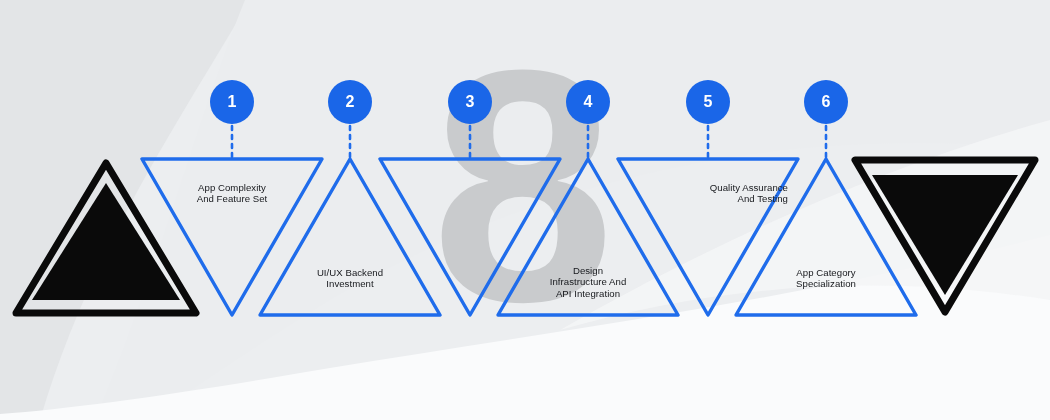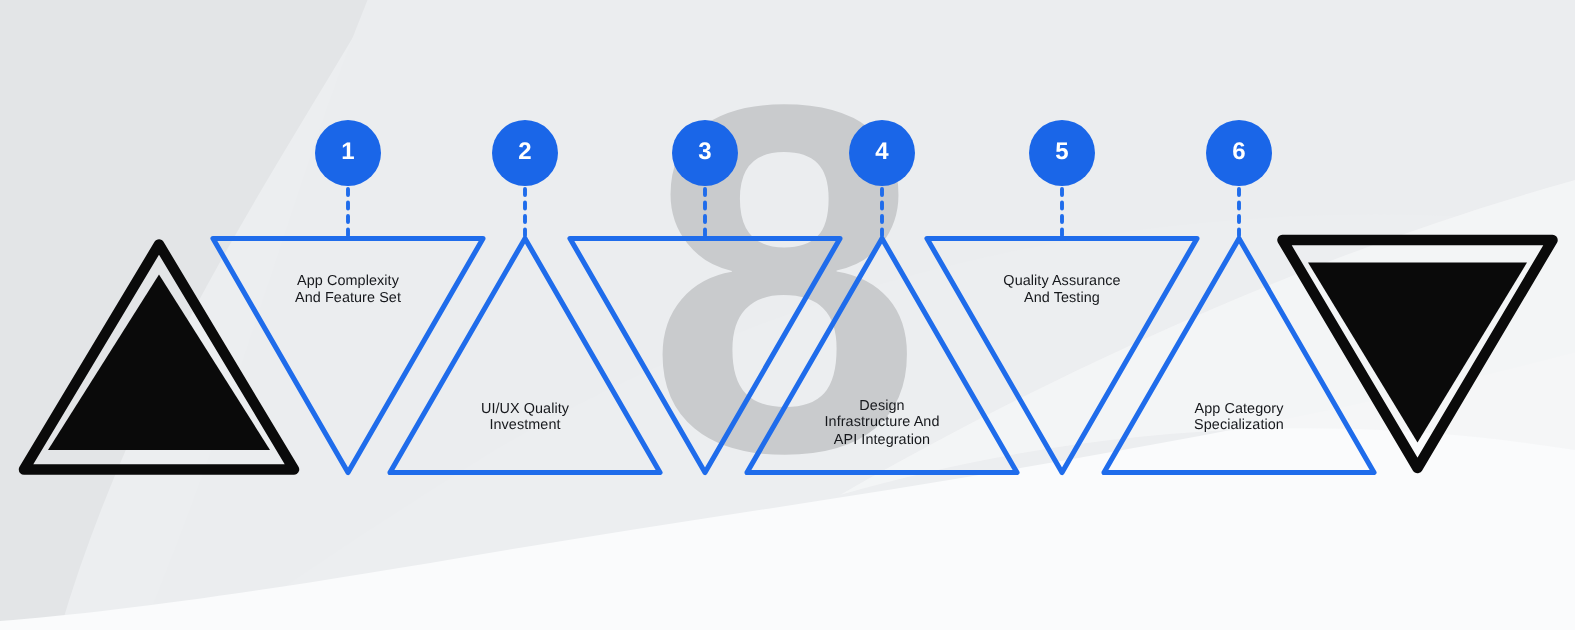--- a/index.html
+++ b/index.html
@@ -71,23 +71,23 @@
     </div>
   <div class="badge" style="left: 686px; top: 80px; background: rgb(26, 102, 232);">
       <span>5</span>
     </div>
   <div class="badge" style="left: 804px; top: 80px; background: rgb(26, 102, 232);">
       <span>6</span>
     </div>
 
   <div class="lbl" style="left: 152px; top: 182px; width: 160px; color: rgb(22, 24, 28);">App Complexity
 And Feature Set</div>
-  <div class="lbl" style="left: 270px; top: 267px; width: 160px; color: rgb(22, 24, 28);">UI/UX Quality
+  <div class="lbl" style="left: 270px; top: 267px; width: 160px; color: rgb(22, 24, 28);">UI/UX Backend
 Investment</div>
   <div class="lbl" style="left: 508px; top: 265px; width: 160px; color: rgb(22, 24, 28);">Design
 Infrastructure And
 API Integration</div>
-  <div class="lbl" style="left: 628px; top: 182px; width: 160px; color: rgb(22, 24, 28);">Quality Assurance
+  <div class="lbl" style="left: 628px; top: 182px; width: 160px; color: rgb(22, 24, 28); text-align: right;">Quality Assurance
 And Testing</div>
   <div class="lbl" style="left: 746px; top: 267px; width: 160px; color: rgb(22, 24, 28);">App Category
 Specialization</div>
 
 </div>
 
 </body></html>

